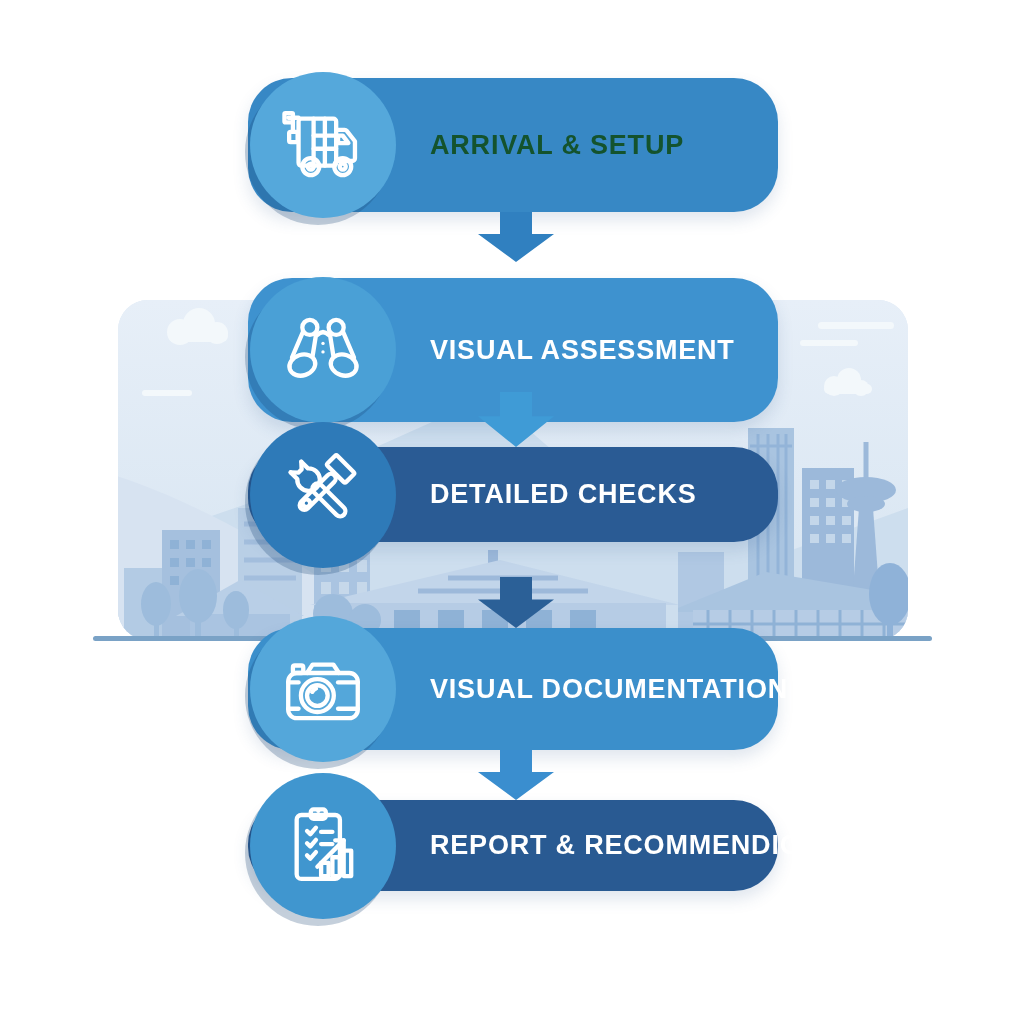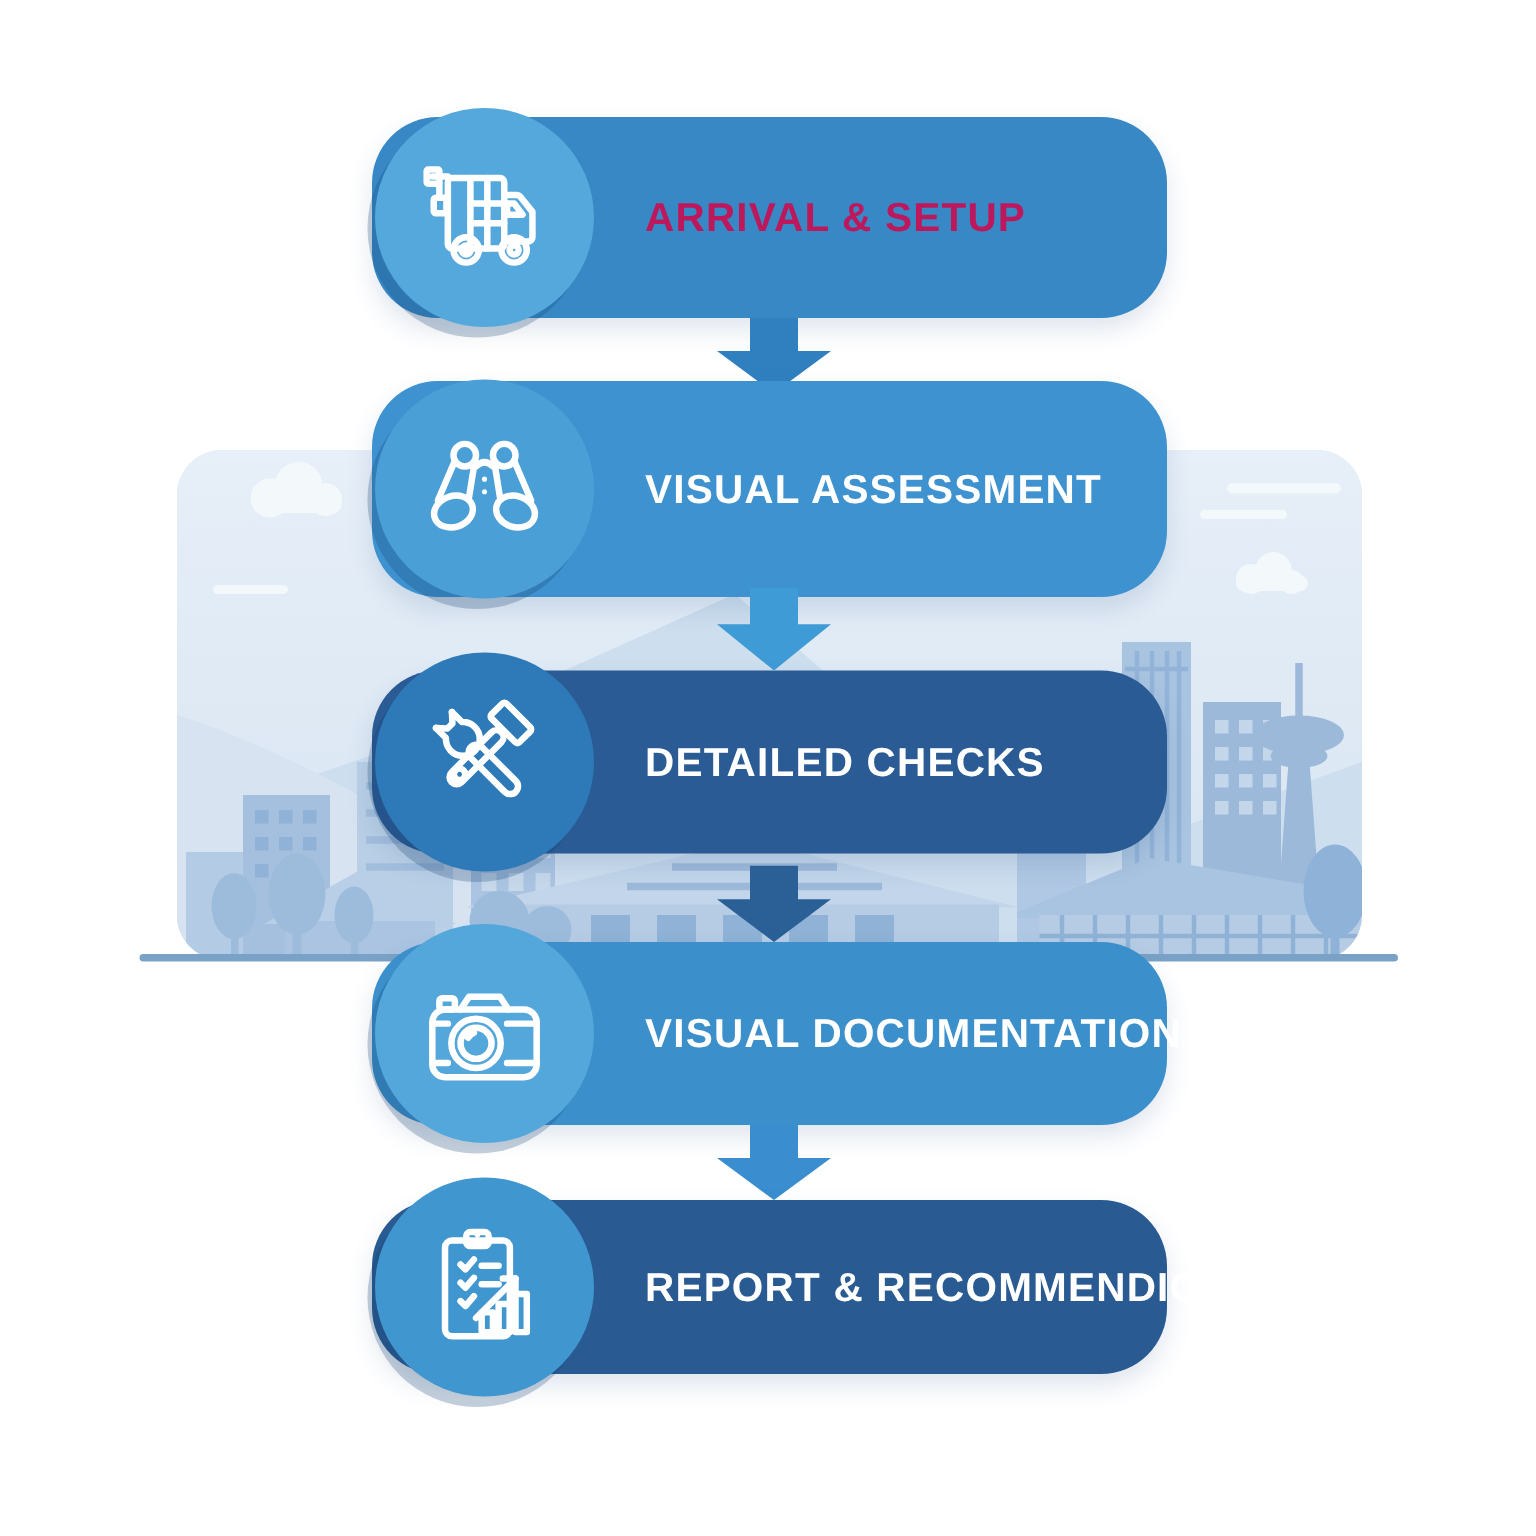--- a/index.html
+++ b/index.html
@@ -33,24 +33,24 @@
   .icon-circle svg{width:94px;height:94px;}
   .icon-circle svg *{vector-effect:none;}
   .step-label{
     position:absolute;left:182px;top:0;height:100%;
     display:flex;align-items:center;
     font-weight:bold;font-size:27px;letter-spacing:0.8px;white-space:nowrap;
   }
   .flow-arrow{position:absolute;left:476px;z-index:3;}
   
   #step1{top:78px;height:134px;}
-  #step2{top:254px;height:144px;}
-  #step3{top:447px;height:122px;}
+  #step2{top:278px;height:144px;}
+  #step3{top:447px;height:95px;}
   #step4{top:628px;height:122px;}
-  #step5{top:800px;height:116px;}
+  #step5{top:800px;height:91px;}
   #arrow1{top:212px;}
   #arrow2{top:392px;}
   #arrow3{top:577px;}
   #arrow4{top:750px;}
 </style>
 </head>
 <body>
 
 <div class="canvas">
 
@@ -222,21 +222,21 @@
         <circle cx="37" cy="73" r="9"></circle>
           <circle cx="37" cy="73" r="3.2"></circle>
         <circle cx="71" cy="73" r="9"></circle>
           <circle cx="71" cy="73" r="3.2"></circle>
         <line x1="24" y1="21" x2="13" y2="21"></line>
         <rect x="9" y="16" width="9" height="10" rx="1"></rect>
         <line x1="18" y1="26" x2="18" y2="36"></line>
         <rect x="14" y="36" width="9" height="11" rx="1.5"></rect>
       </svg>
     </div>
-    <div class="step-label" style="color: #be185d;">ARRIVAL &amp; SETUP</div>
+    <div class="step-label" style="color: #14532d;">ARRIVAL &amp; SETUP</div>
   </div>
 
   <svg class="flow-arrow" id="arrow1" width="80" height="50" viewBox="0 0 80 50" preserveAspectRatio="none">
     <polygon points="24,0 56,0 56,22 78,22 40,50 2,22 24,22" fill="#3080c0"></polygon>
   </svg>
 
   <div class="step" id="step2">
     <div class="pill" style="background-color: rgb(62, 146, 207);"></div>
     <div class="circle-shadow"></div>
     <div class="icon-circle" style="background-color: rgb(74, 160, 214);">

